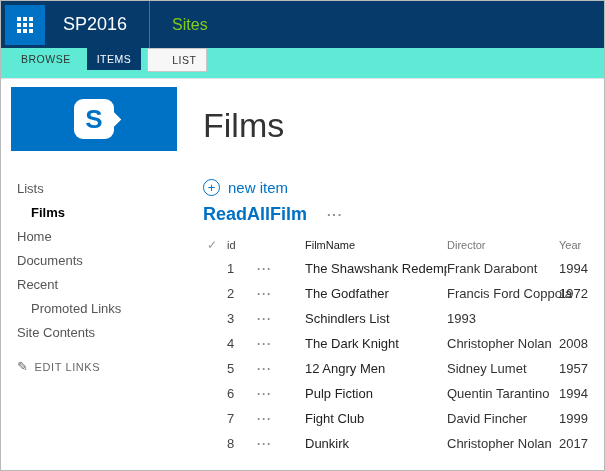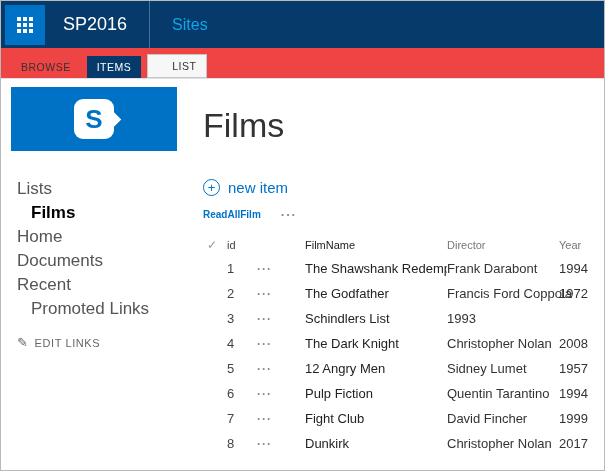--- a/index.html
+++ b/index.html
@@ -20,25 +20,25 @@
     height:47px;background:var(--suite-bar-bg);display:flex;align-items:center;
   }
   .waffle{
     width:40px;height:40px;margin-left:4px;background:var(--accent-blue);
     display:flex;align-items:center;justify-content:center;cursor:pointer;flex:none;
   }
   .waffle-grid{display:grid;grid-template-columns:repeat(3,4px);grid-gap:2px;}
   .waffle-grid i{width:4px;height:4px;background:#fff;display:block;}
   .suite-title{color:#fff;font-size:18px;margin-left:18px;cursor:pointer;}
   .suite-sep{width:1px;height:47px;background:rgba(255,255,255,0.28);margin-left:22px;}
-  .suite-section{color:#0ea5e9;font-size:16px;margin-left:22px;cursor:pointer;}
+  .suite-section{color:#84cc16;font-size:16px;margin-left:22px;cursor:pointer;}
 
   
   .ribbon{
-    height:31px;background:#ef4444;display:flex;align-items:flex-end;
+    height:31px;background:#5eead4;display:flex;align-items:flex-start;
     padding-left:10px;border-bottom:1px solid #dfe3e8;
   }
   .tab{
     font-size:10.5px;letter-spacing:.5px;color:#333;padding:5px 10px;margin-right:6px;
     cursor:pointer;white-space:nowrap;
   }
   .tab.active{background:var(--suite-bar-bg);color:#fff;}
   .tab.boxed{background:#f7f7f7;border:1px solid #c6c6c6;padding-left:24px;}
 
   
@@ -51,21 +51,21 @@
   .logo-doc{position:relative;width:40px;height:40px;}
   .logo-tile{
     width:40px;height:40px;background:#fff;border-radius:9px;
     display:flex;align-items:center;justify-content:center;
   }
   .logo-tile b{color:var(--accent-blue);font-size:26px;font-weight:bold;line-height:1;}
   .logo-doc::after{
     content:"";position:absolute;width:11px;height:11px;background:#fff;
     transform:rotate(45deg);right:-5px;top:15px;
   }
-  .side-nav{margin-top:26px;font-size:17px;color:#555;}
+  .side-nav{margin-top:26px;font-size:13px;color:#555;}
   .side-item{padding:4px 0 4px 16px;cursor:pointer;line-height:16px;}
   .side-item.indent{padding-left:30px;}
   .side-item.selected{color:#000;font-weight:bold;}
   .edit-links{
     margin-top:14px;padding-left:16px;font-size:11px;letter-spacing:.6px;color:#666;
     display:flex;align-items:center;gap:6px;cursor:pointer;
   }
   .pencil{font-size:13px;color:#666;}
 
   
@@ -76,21 +76,21 @@
   .new-item{
     display:flex;align-items:center;gap:8px;color:var(--link-blue);
     font-size:15px;margin-bottom:8px;cursor:pointer;width:max-content;
   }
   .plus-circle{
     width:17px;height:17px;border:1px solid var(--link-blue);border-radius:50%;
     display:flex;align-items:center;justify-content:center;
     font-size:13px;line-height:1;color:var(--link-blue);flex:none;
   }
   .view-row{display:flex;align-items:center;gap:20px;margin-bottom:10px;height:20px;}
-  .view-link{color:var(--link-blue);font-size:10px;font-weight:bold;cursor:pointer;}
+  .view-link{color:var(--link-blue);font-size:18px;font-weight:bold;cursor:pointer;}
   .view-more{color:#8a8a8a;font-size:13px;font-weight:bold;letter-spacing:1px;cursor:pointer;}
 
   .ftable{width:100%;}
   .thead,.trow{
     display:grid;grid-template-columns:24px 30px 36px 154px 112px 1fr;
     align-items:center;
   }
   .thead{height:22px;font-size:11px;color:#777;}
   .thead .c-check{font-size:12px;color:#999;padding-left:4px;cursor:pointer;}
   .trow{height:25px;font-size:13px;color:#333;}
@@ -141,20 +141,21 @@
             </span>
         </div>
       </div>
       <nav class="side-nav">
         <div class="side-item">Lists</div>
         <div class="side-item indent selected">Films</div>
         <div class="side-item">Home</div>
         <div class="side-item">Documents</div>
         <div class="side-item">Recent</div>
         <div class="side-item indent">Promoted Links</div>
+        <div class="side-item">Site Contents</div>
       </nav>
       <div class="edit-links">
         <span class="pencil">✎</span>
         <span>EDIT LINKS</span>
       </div>
     </aside>
 
     <main class="main">
       <h1 class="page-title">Films</h1>
 

